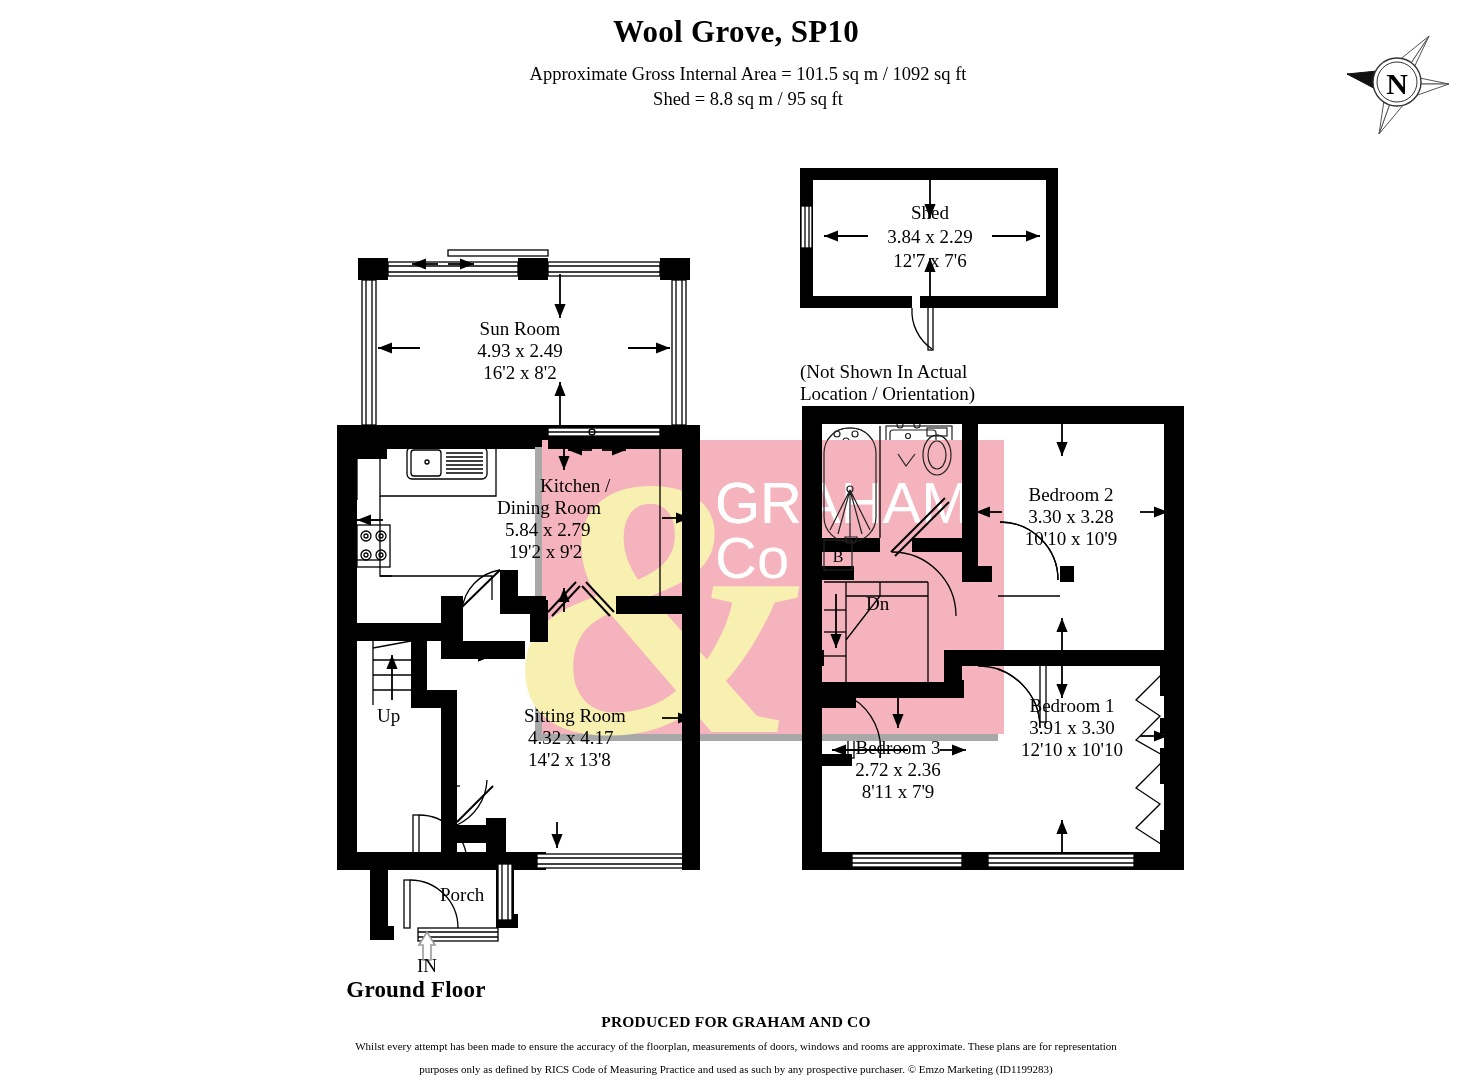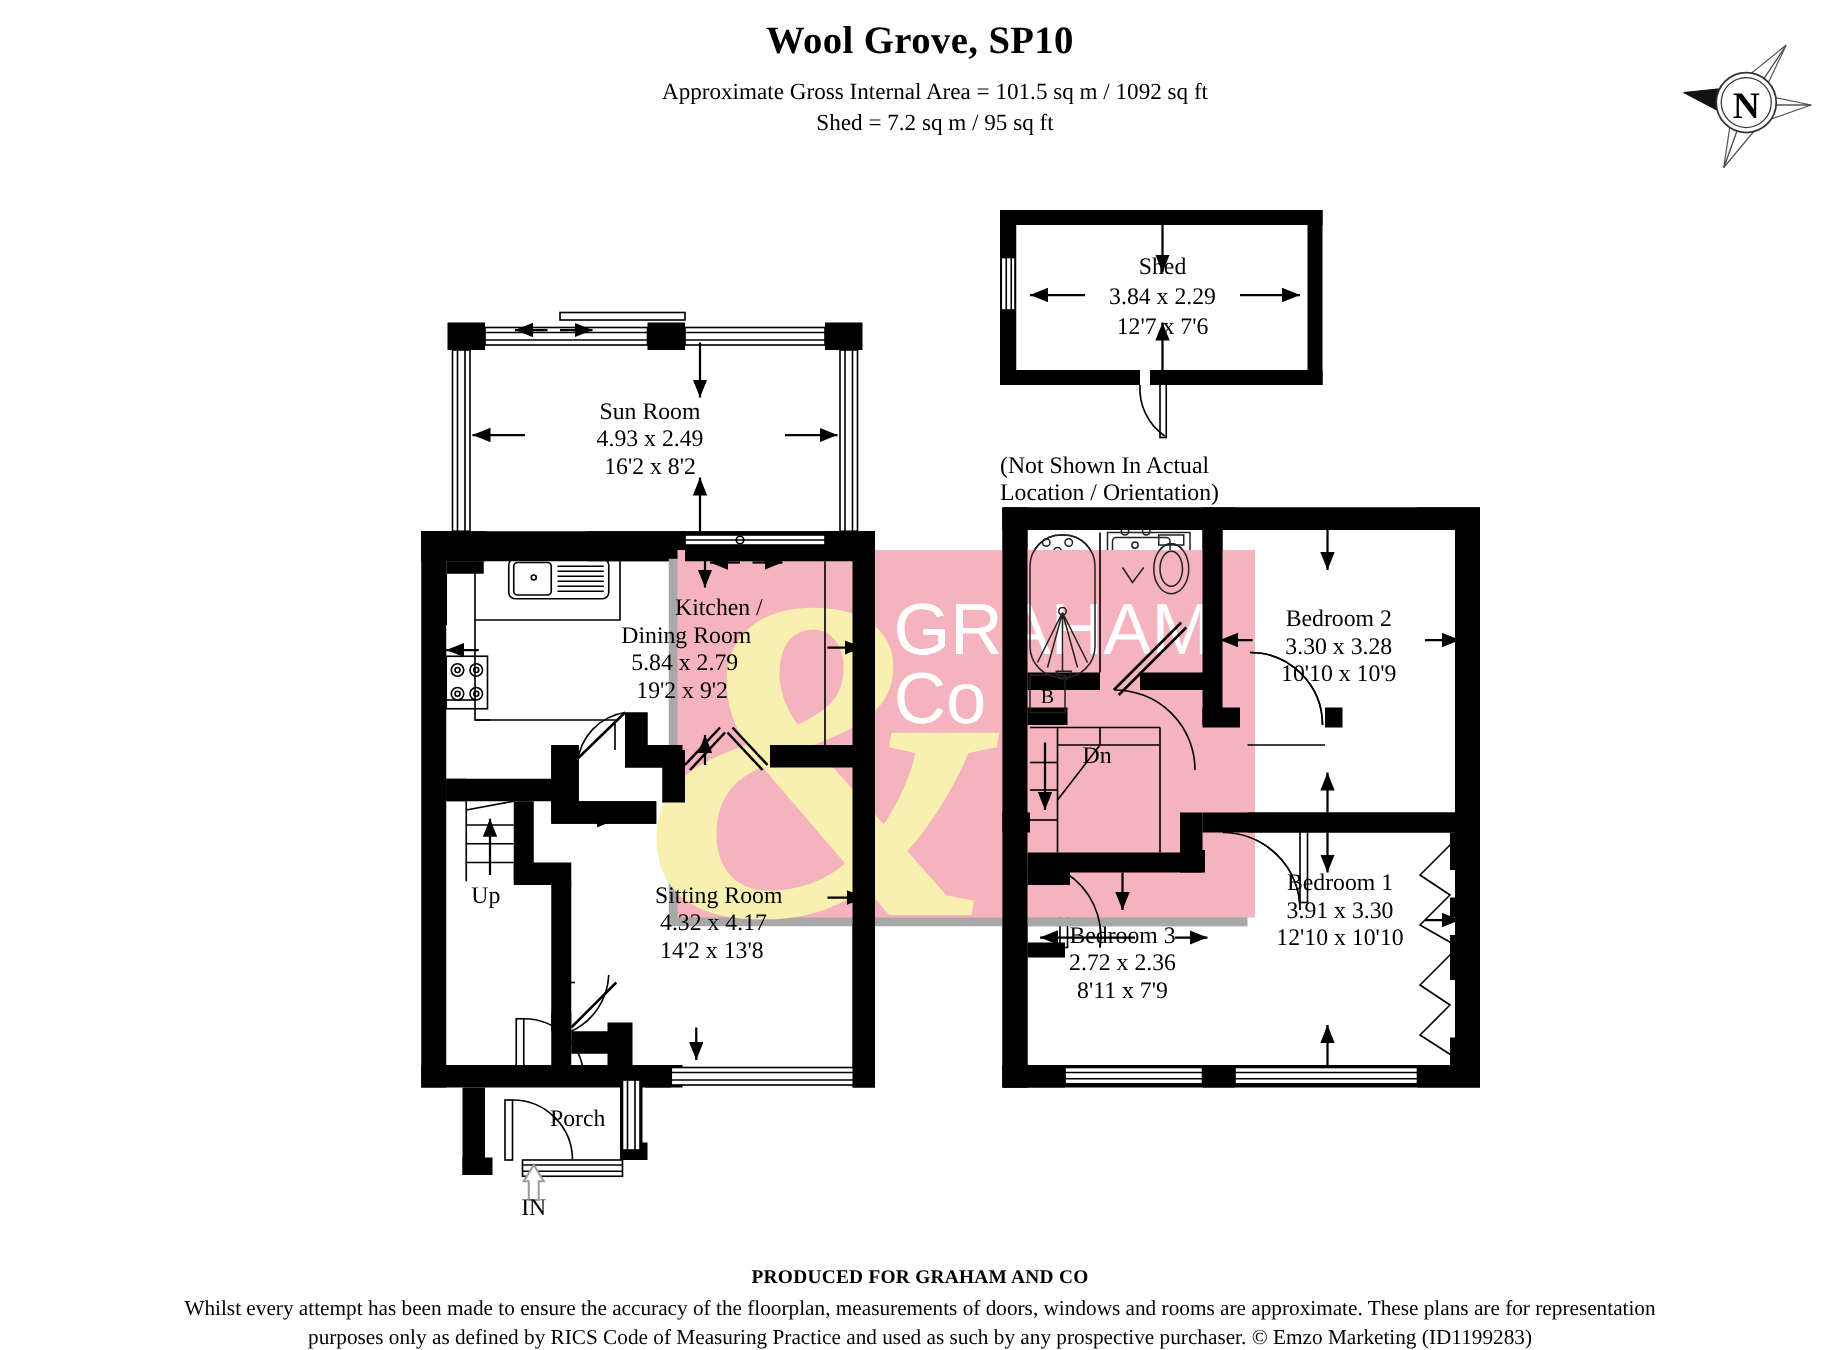--- a/index.html
+++ b/index.html
@@ -75,36 +75,36 @@
     width: 1472px;
     text-align: center;
     font-family: Liberation Serif, serif;
   }
   .footer-head {
     font-size: 15.5px;
     font-weight: bold;
     letter-spacing: 0.2px;
   }
   .footer-body {
-    font-size: 17px;
+    font-size: 11px;
     line-height: 23px;
     margin-top: 4px;
     padding: 0 24px;
   }
 </style>
 </head>
 <body>
 
 <div class="page">
 
   <div class="header">
     <div class="title">Wool Grove, SP10</div>
     <div class="subline">
       <div>Approximate Gross Internal Area = 101.5 sq m / 1092 sq ft</div>
-      <div>Shed = 7.2 sq m / 95 sq ft</div>
+      <div>Shed = 8.8 sq m / 95 sq ft</div>
     </div>
   </div>
 
   <div class="compass">
     <svg width="120" height="120" viewBox="0 0 120 120">
 
       <g>
         <polygon points="60,60 92,12 73,52" fill="#ffffff" stroke="#555555" stroke-width="1"></polygon>
         <polygon points="60,60 73,52 112,60" fill="#ffffff" stroke="#555555" stroke-width="1"></polygon>
         <polygon points="60,60 112,60 72,74" fill="#ffffff" stroke="#555555" stroke-width="1"></polygon>
@@ -590,20 +590,21 @@
         <text x="1072" y="734" text-anchor="middle" class="dimtxt">3.91 x 3.30</text>
         <text x="1072" y="756" text-anchor="middle" class="dimtxt">12'10 x 10'10</text>
 
         <text x="898" y="754" text-anchor="middle" class="lbl">Bedroom 3</text>
         <text x="898" y="776" text-anchor="middle" class="dimtxt">2.72 x 2.36</text>
         <text x="898" y="798" text-anchor="middle" class="dimtxt">8'11 x 7'9</text>
       </g>
     </g>
   </svg>
 
+  <div class="floor-caption" id="ground-floor-caption">Ground Floor</div>
 
   <div class="footer">
     <div class="footer-head">PRODUCED FOR GRAHAM AND CO</div>
     <div class="footer-body">
       <div>Whilst every attempt has been made to ensure the accuracy of the floorplan, measurements of doors, windows and rooms are approximate. These plans are for representation</div>
       <div>purposes only as defined by RICS Code of Measuring Practice and used as such by any prospective purchaser. © Emzo Marketing (ID1199283)</div>
     </div>
   </div>
 
 </div>

